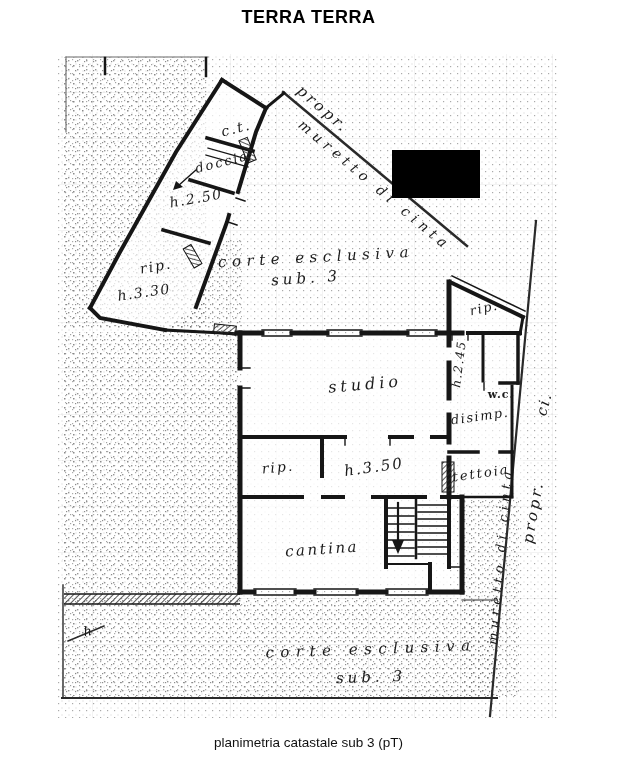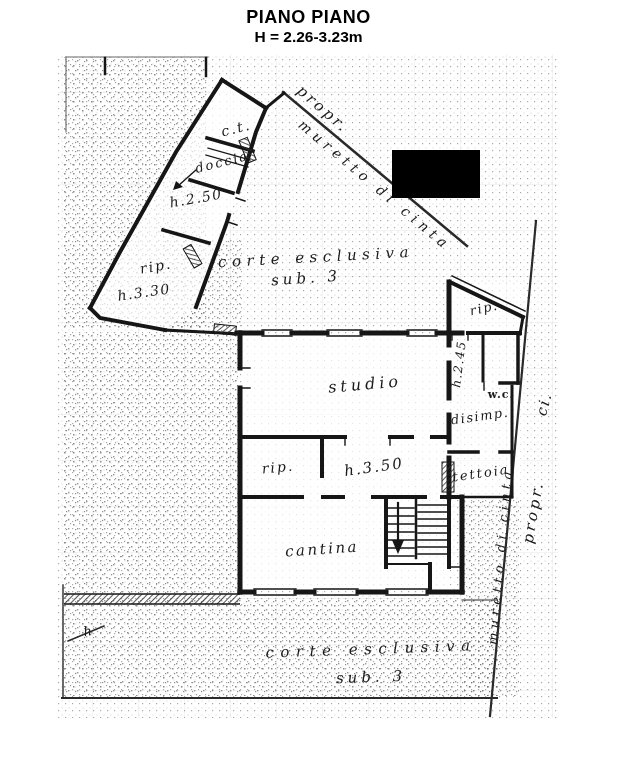--- a/index.html
+++ b/index.html
@@ -15,22 +15,21 @@
   #plan svg{position:absolute;left:0;top:0;}
   .plan-label{position:absolute;white-space:nowrap;color:#1b1b1b;
       font-family:"DejaVu Serif",serif;font-style:italic;transform-origin:center;}
   .redaction{position:absolute;}
 </style>
 </head>
 <body>
 
 <div id="page">
 
-  <div class="title">PIANO PIANO</div>
-  <div class="subtitle">H = 2.26-3.23m</div>
+  <div class="title">TERRA TERRA</div>
 
   <div id="plan">
     <svg width="617" height="773" viewBox="0 0 617 773">
       <defs>
         <pattern id="grid" width="46" height="46" patternUnits="userSpaceOnUse">
           <path d="M46 0H0V46" fill="none" stroke="#d2d2d2" stroke-width="0.7"></path>
         </pattern>
         <pattern id="dots" width="7" height="7" patternUnits="userSpaceOnUse">
           <rect x="2" y="3" width="1.2" height="1.2" fill="#9b9b9b"></rect>
           <rect x="5.5" y="0.5" width="1" height="1" fill="#c6c6c6"></rect>
@@ -180,13 +179,14 @@
         <div class="plan-label" style="left: 371px; top: 677px; font-size: 15px; letter-spacing: 4px; transform: translate(-50%, -50%) rotate(-2deg);">sub. 3</div>
         <div class="plan-label" style="left: 88px; top: 631px; font-size: 13px; letter-spacing: 1px; transform: translate(-50%, -50%) rotate(-10deg);">h</div>
         <div class="plan-label" style="left: 500px; top: 556px; font-size: 13px; letter-spacing: 4.5px; transform: translate(-50%, -50%) rotate(-85deg);">muretto di cinta</div>
         <div class="plan-label" style="left: 533px; top: 512px; font-size: 15px; letter-spacing: 3px; transform: translate(-50%, -50%) rotate(-80deg);">propr.</div>
         <div class="plan-label" style="left: 544px; top: 404px; font-size: 15px; letter-spacing: 2px; transform: translate(-50%, -50%) rotate(-75deg);">ci.</div>
       </div>
 
     <div class="redaction" style="left: 392px; top: 150px; width: 88px; height: 48px; background: rgb(0, 0, 0);"></div>
   </div>
 
+  <div class="caption">planimetria catastale sub 3 (pT)</div>
 </div>
 
 </body></html>

